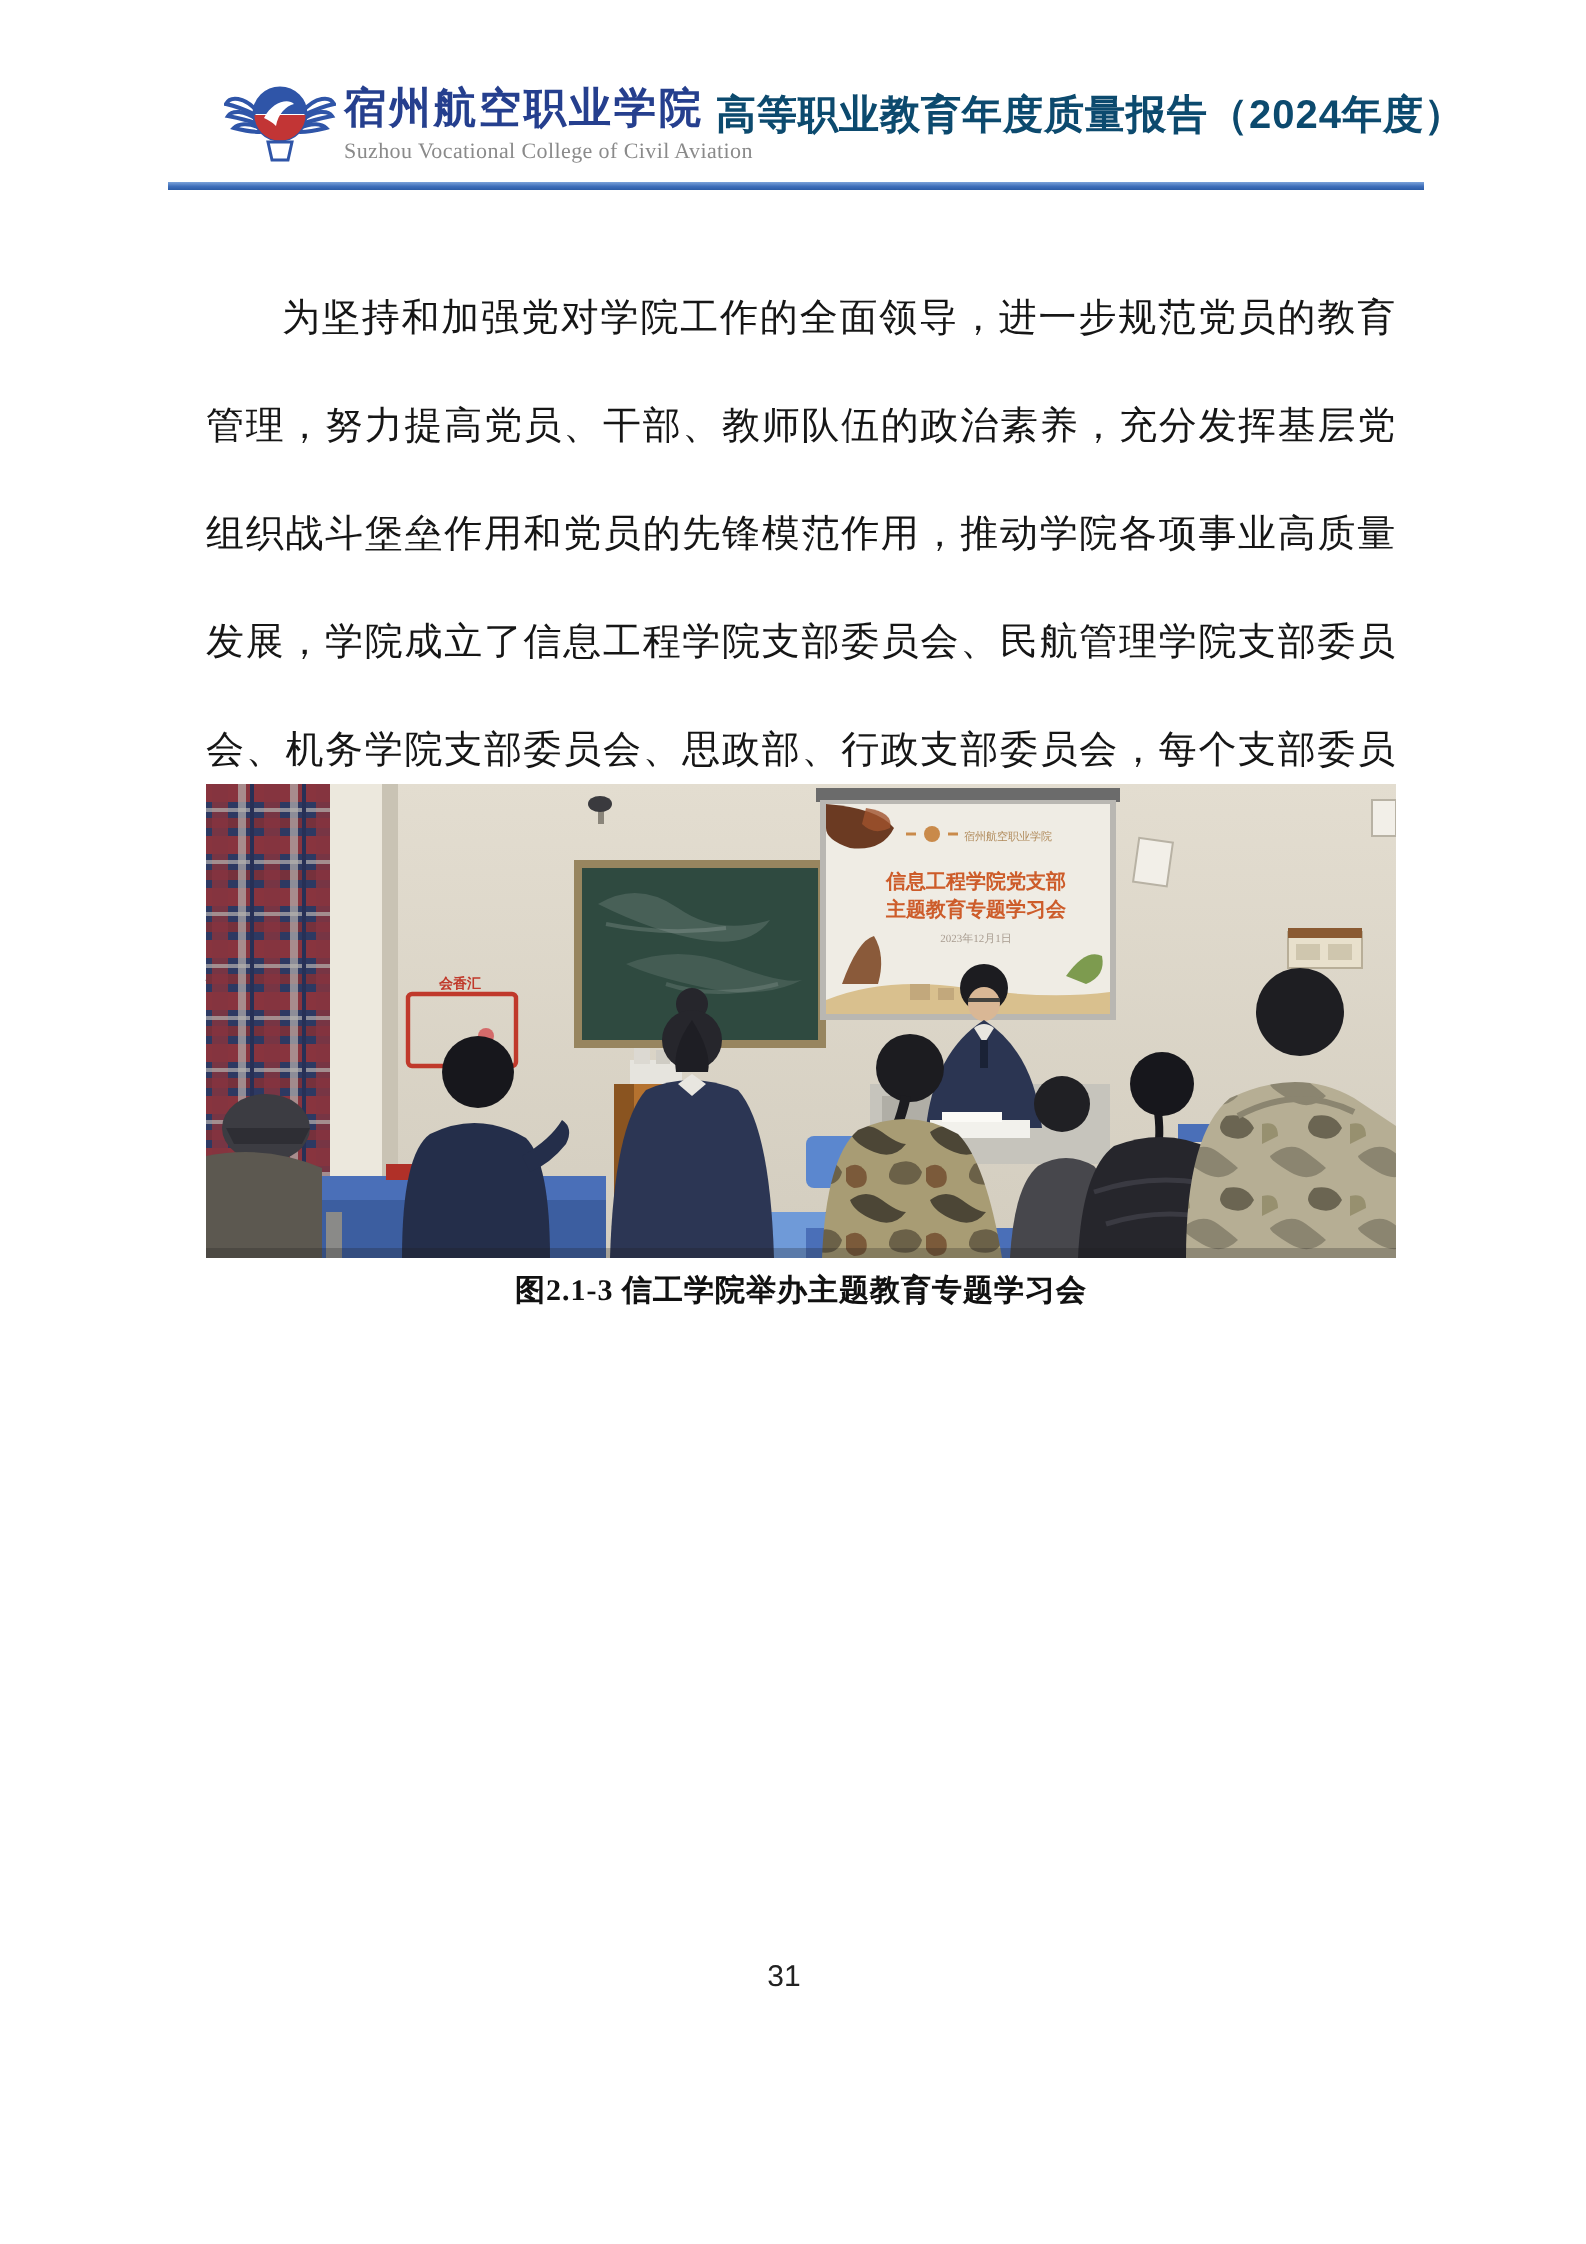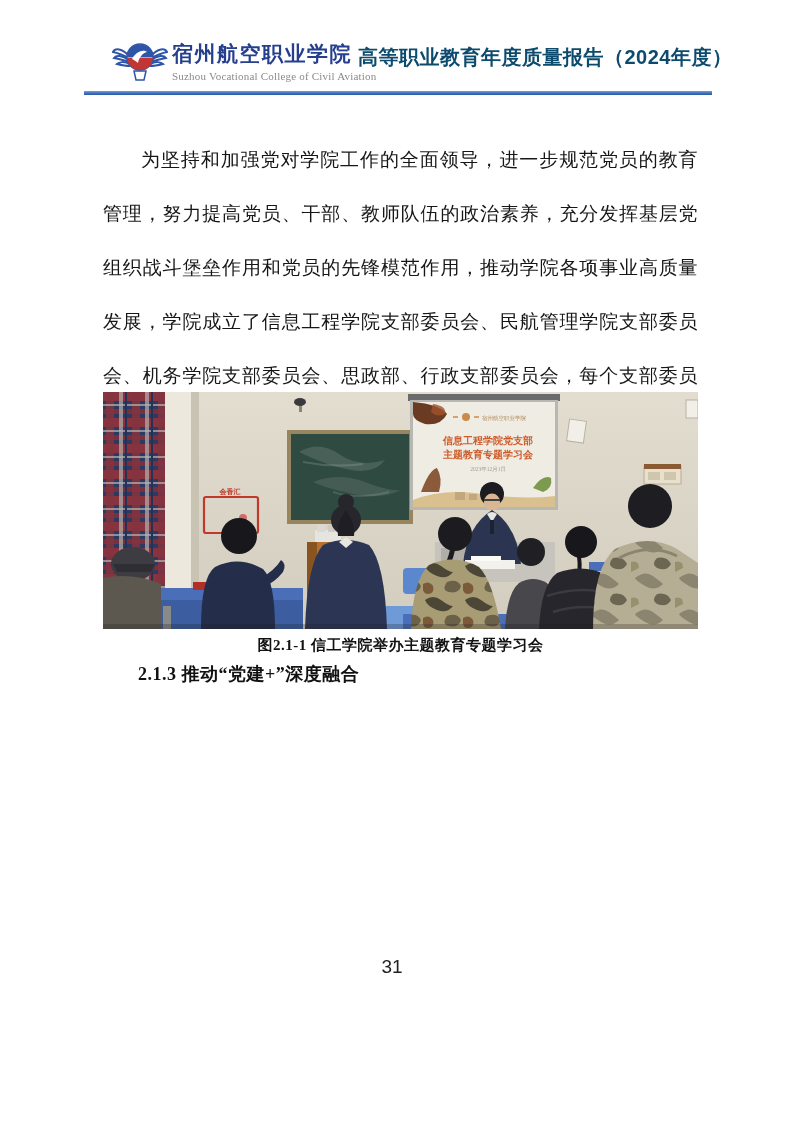--- a/index.html
+++ b/index.html
@@ -41,22 +41,22 @@
     font-size:19px;line-height:54px;text-align:justify;text-justify:inter-ideograph;
     text-indent:2em;letter-spacing:0.4px;color:#161616;
   }
   .para-1{top:133px;}
   .para-2{top:694px;}
   .fig-caption{
     position:absolute;left:103px;top:636px;width:595px;text-align:center;
     font-size:15px;font-weight:bold;color:#111;letter-spacing:0.5px;
   }
   .page-num{
-    position:absolute;left:0;top:956px;width:784px;text-align:center;
-    font-size:19px;color:#222;
+    position:absolute;left:0;top:980px;width:784px;text-align:center;
+    font-size:15px;color:#222;
     font-family:"Liberation Sans","DejaVu Sans",sans-serif;
   }
   
   .photo{
     position:absolute;left:103px;top:392px;width:595px;height:237px;
     overflow:hidden;background:#ddd8cb;
   }
   .photo svg{display:block;}
 </style>
 </head>
@@ -274,18 +274,17 @@
       <g>
         <circle cx="547" cy="114" r="22" fill="#1e1e22"></circle>
         <path d="M490,237 q0,-62 22,-80 q34,-16 62,0 l21,14 l0,66z" fill="url(#camoB)"></path>
         <path d="M516,166 q30,-16 58,-2" stroke="#8b8570" stroke-width="3" fill="none"></path>
       </g>
 
       <rect x="0" y="232" width="595" height="5" fill="#1a1a1a" opacity="0.25"></rect>
     </svg>
   </div>
 
-  <div class="fig-caption">图2.1-1 信工学院举办主题教育专题学习会</div>
-  <div class="h-sec h-213">2.1.3 推动“党建+”深度融合</div>
+  <div class="fig-caption">图2.1-3 信工学院举办主题教育专题学习会</div>
 
   <div class="page-num">31</div>
 
 </div>
 
 </body></html>

